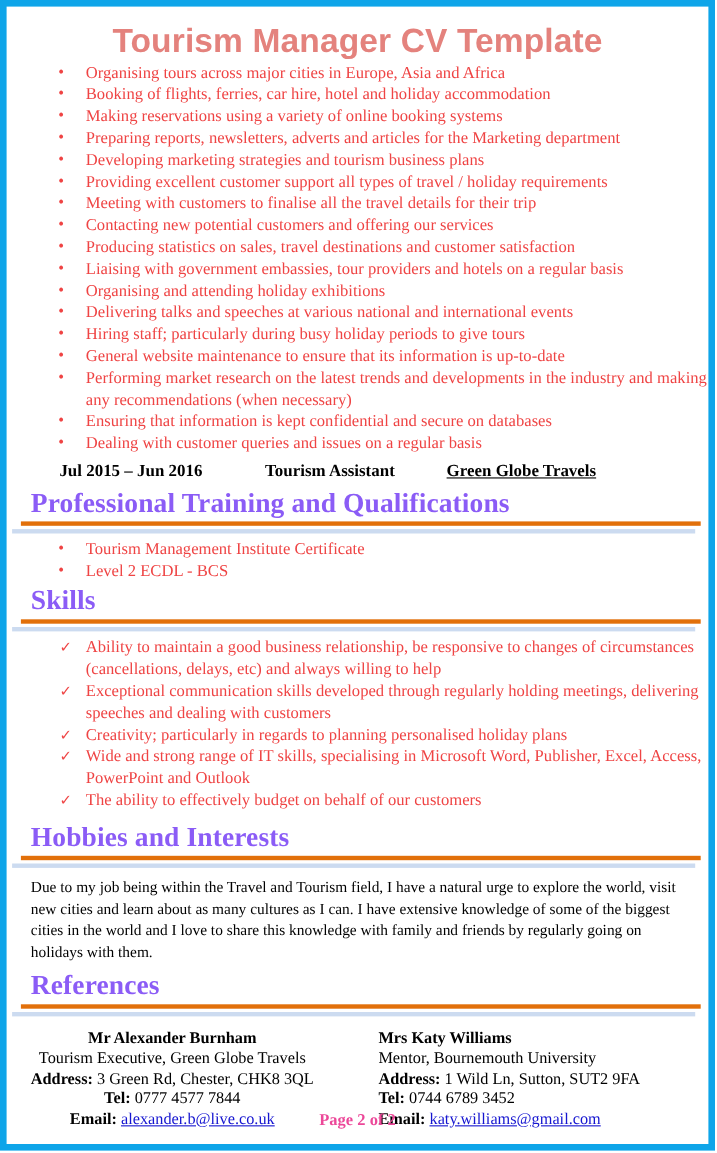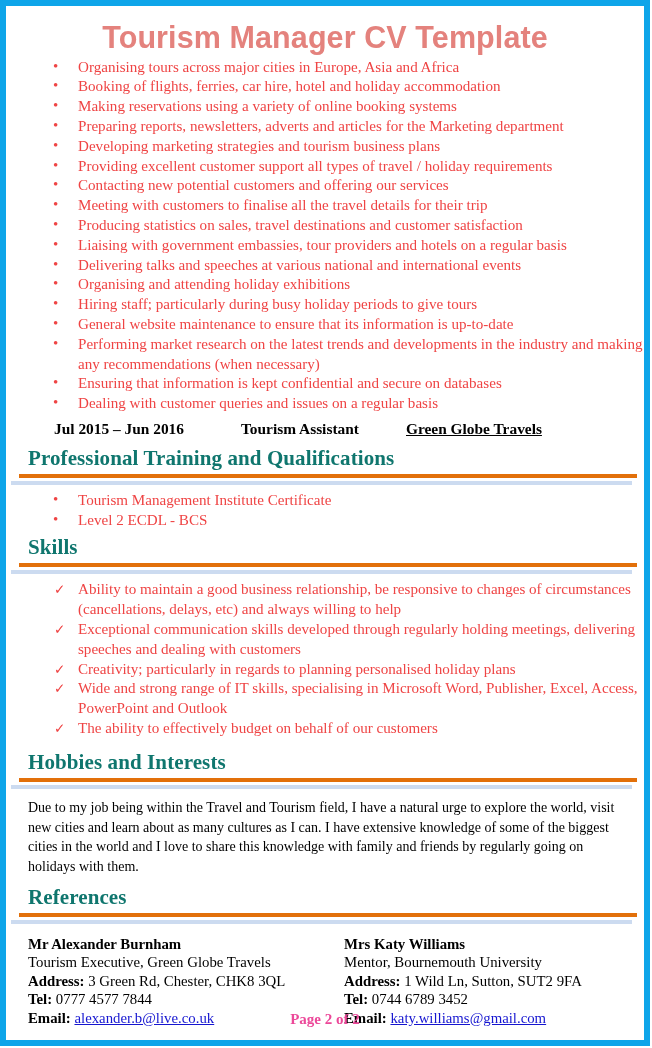--- a/index.html
+++ b/index.html
@@ -69,23 +69,23 @@
     font-size: 15.4px;
     line-height: 20px;
     height: 22px;
     margin-top: 5px;
   }
   .job-row .jr-date { position: absolute; left: 22px; top: 0; margin-left: 26px; }
   .job-row .jr-title { position: absolute; left: 235px; top: 0; }
   .job-row .jr-company { position: absolute; left: 400px; top: 0; text-decoration: underline; }
 
   .section-heading {
-    color: #0f766e;
-    font-weight: bold;
-    font-size: 21px;
+    color: #8b5cf6;
+    font-weight: bold;
+    font-size: 25px;
     line-height: 26px;
     margin: 4px 0 3px 22px;
     letter-spacing: 0.1px;
   }
   .rule-wrap { margin: 0; padding: 0; }
   .rule-orange {
     height: 4px;
     background: #e2700a;
     margin-left: 13px;
     margin-right: 7px;
@@ -107,21 +107,21 @@
     position: relative;
     margin-top: 11px;
     height: 95px;
   }
   .ref-col {
     position: absolute;
     top: 0;
     font-size: 14.8px;
     line-height: 18.4px;
   }
-  .ref-col.left { left: 22px; }
+  .ref-col.left { left: 22px; text-align: center; }
   .ref-col.right { left: 338px; }
   .ref-name { font-weight: bold; }
   .ref-line b { font-weight: bold; }
   .ref-email-link {
     color: #1515d0;
     text-decoration: underline;
   }
   .page-footer {
     position: absolute;
     left: 0;
@@ -142,26 +142,26 @@
 
   <h1 class="doc-title">Tourism Manager CV Template</h1>
 
   <ul class="bullets">
     <li>Organising tours across major cities in Europe, Asia and Africa</li>
     <li>Booking of flights, ferries, car hire, hotel and holiday accommodation</li>
     <li>Making reservations using a variety of online booking systems</li>
     <li>Preparing reports, newsletters, adverts and articles for the Marketing department</li>
     <li>Developing marketing strategies and tourism business plans</li>
     <li>Providing excellent customer support all types of travel / holiday requirements</li>
+    <li>Meeting with customers to finalise all the travel details for their trip</li>
     <li>Contacting new potential customers and offering our services</li>
-    <li>Meeting with customers to finalise all the travel details for their trip</li>
     <li>Producing statistics on sales, travel destinations and customer satisfaction</li>
     <li>Liaising with government embassies, tour providers and hotels on a regular basis</li>
+    <li>Organising and attending holiday exhibitions</li>
     <li>Delivering talks and speeches at various national and international events</li>
-    <li>Organising and attending holiday exhibitions</li>
     <li>Hiring staff; particularly during busy holiday periods to give tours</li>
     <li>General website maintenance to ensure that its information is up-to-date</li>
     <li>Performing market research on the latest trends and developments in the industry and making any recommendations (when necessary)</li>
     <li>Ensuring that information is kept confidential and secure on databases</li>
     <li>Dealing with customer queries and issues on a regular basis</li>
   </ul>
 
   <div class="job-row">
     <span class="jr-date">Jul 2015 – Jun 2016</span>
     <span class="jr-title">Tourism Assistant</span>

